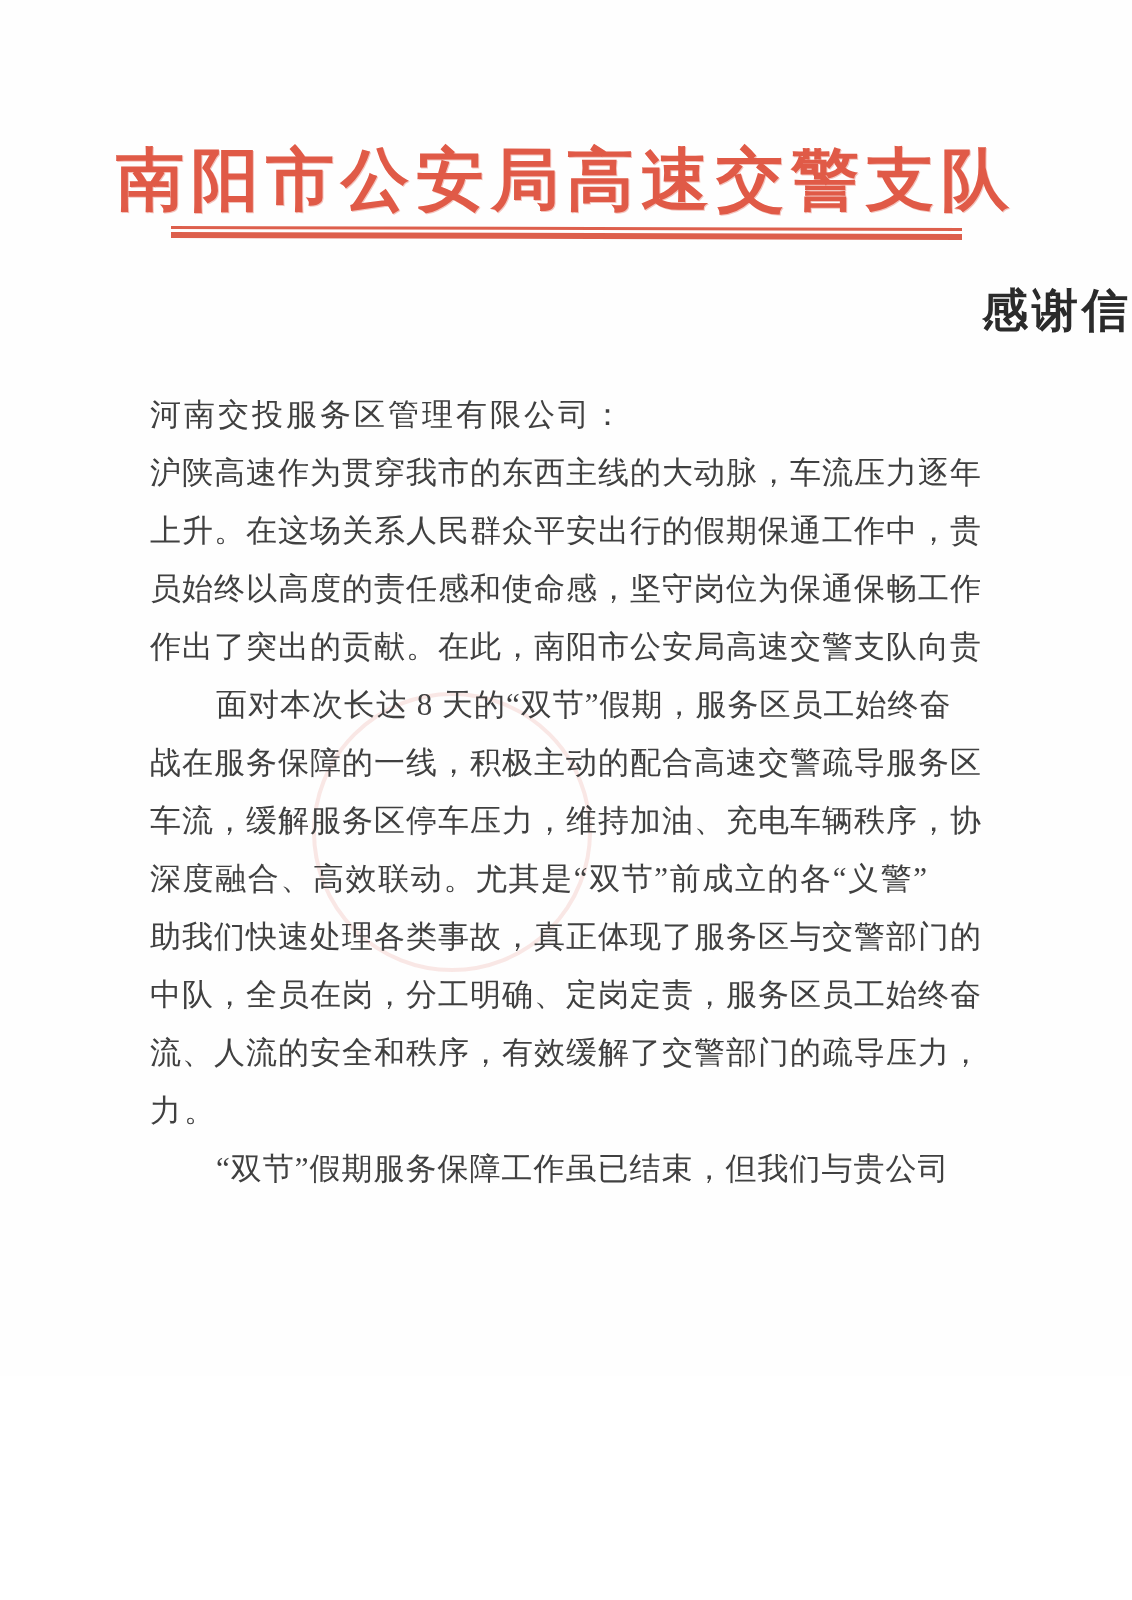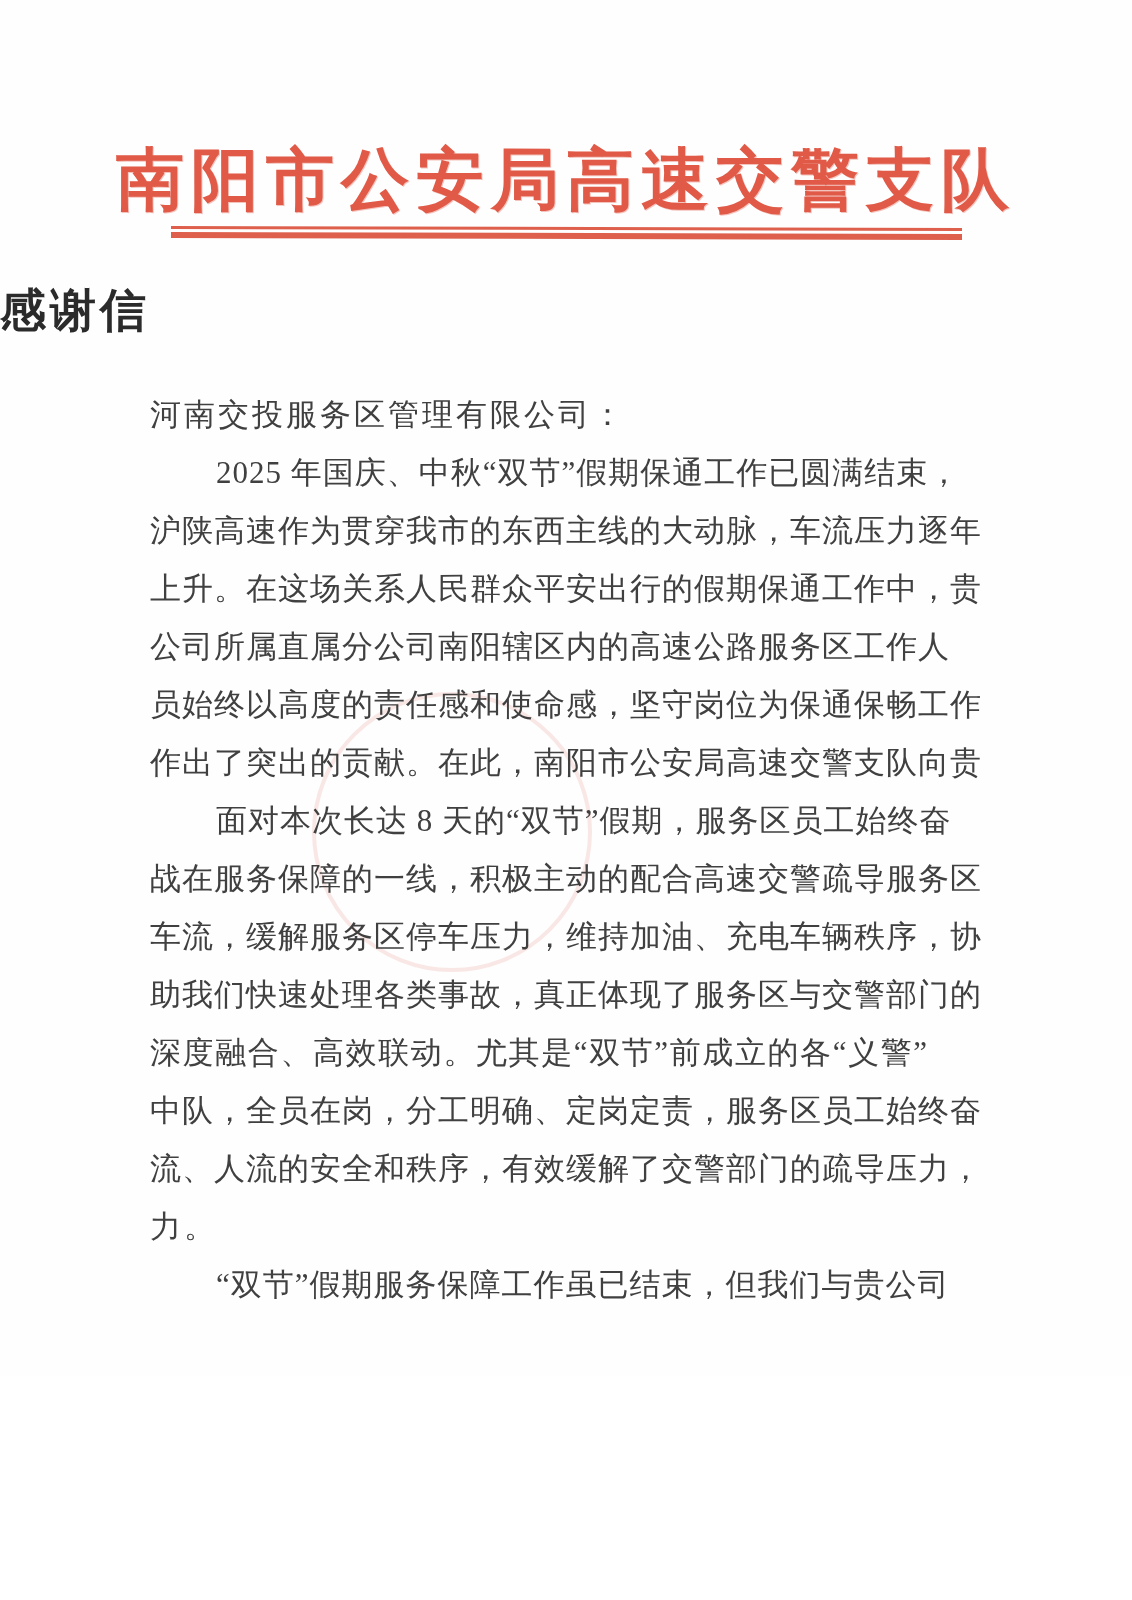--- a/index.html
+++ b/index.html
@@ -47,21 +47,21 @@
     height: 6px;
     background: #dd5f4c;
   }
   
   .doc-title {
     position: absolute;
     top: 280px;
     left: 0;
     width: 100%;
     margin: 0;
-    text-align: left;
+    text-align: right;
     font-size: 46px;
     font-weight: bold;
     color: #2b2b2b;
     letter-spacing: 4px;
   }
   
   .stamp {
     position: absolute;
     top: 692px;
     left: 312px;
@@ -127,31 +127,29 @@
     <div class="rule-thin"></div>
     <div class="rule-thick"></div>
   </div>
 
   <h1 class="doc-title">感谢信</h1>
 
   <div class="stamp"></div>
 
   <div class="body-block" id="body-lines">
       <div class="line no-justify">河南交投服务区管理有限公司：</div>
-      <div class="line indent">2025 年国庆、中秋“双节”假期保通工作已圆满结束，</div>
       <div class="line">沪陕高速作为贯穿我市的东西主线的大动脉，车流压力逐年</div>
       <div class="line">上升。在这场关系人民群众平安出行的假期保通工作中，贵</div>
-      <div class="line">公司所属直属分公司南阳辖区内的高速公路服务区工作人</div>
       <div class="line">员始终以高度的责任感和使命感，坚守岗位为保通保畅工作</div>
       <div class="line">作出了突出的贡献。在此，南阳市公安局高速交警支队向贵</div>
       <div class="line indent">面对本次长达 8 天的“双节”假期，服务区员工始终奋</div>
       <div class="line">战在服务保障的一线，积极主动的配合高速交警疏导服务区</div>
       <div class="line">车流，缓解服务区停车压力，维持加油、充电车辆秩序，协</div>
+      <div class="line">深度融合、高效联动。尤其是“双节”前成立的各“义警”</div>
       <div class="line">助我们快速处理各类事故，真正体现了服务区与交警部门的</div>
-      <div class="line">深度融合、高效联动。尤其是“双节”前成立的各“义警”</div>
       <div class="line">中队，全员在岗，分工明确、定岗定责，服务区员工始终奋</div>
       <div class="line">流、人流的安全和秩序，有效缓解了交警部门的疏导压力，</div>
       <div class="line no-justify">力。</div>
       <div class="line indent">“双节”假期服务保障工作虽已结束，但我们与贵公司</div>
     </div>
 
   <div class="footer-bar">
     <div class="inner-stripe"></div>
   </div>
 

